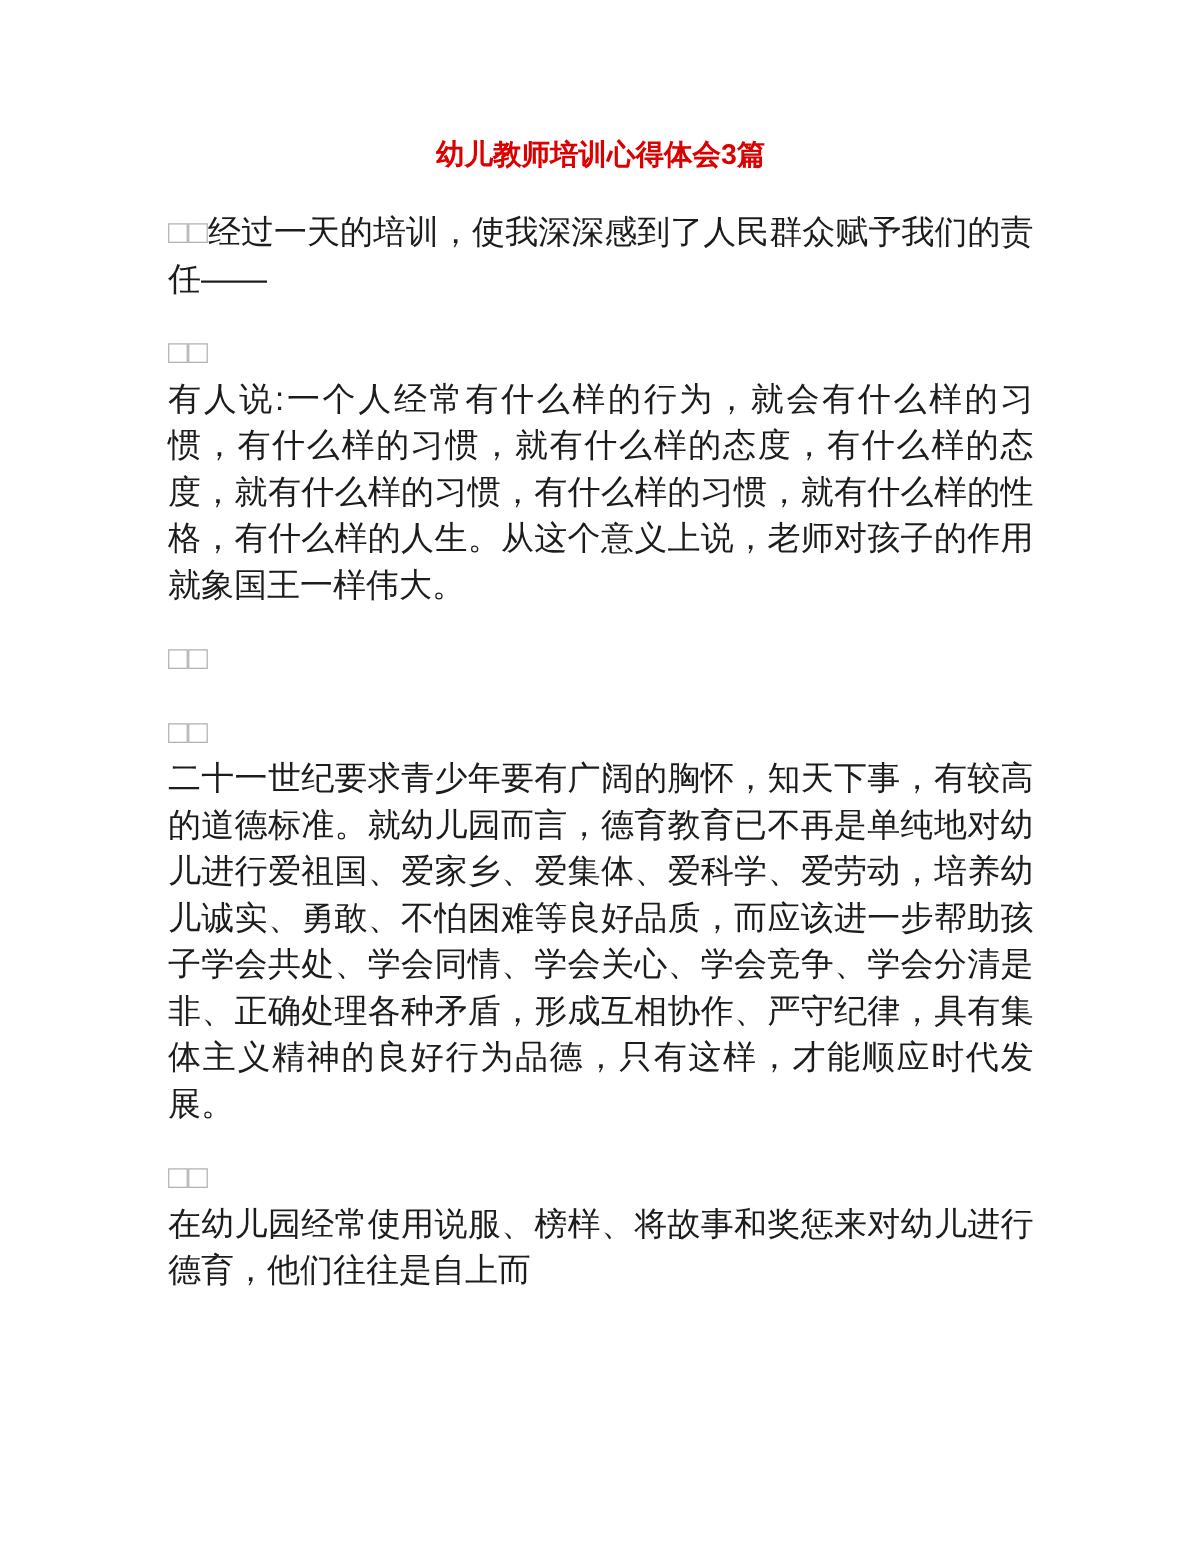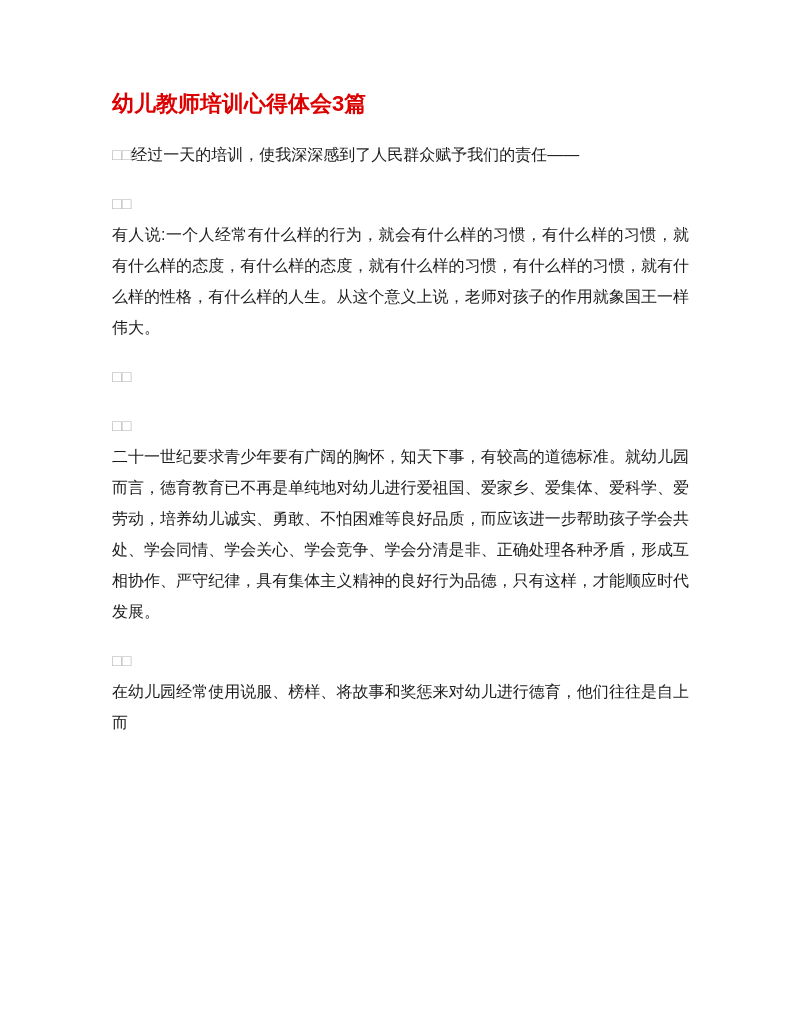--- a/index.html
+++ b/index.html
@@ -15,30 +15,30 @@
   }
   .page {
     box-sizing: border-box;
     width: 800px;
     height: 1036px;
     padding: 88px 111px 0 112px;
     background: #ffffff;
   }
   .doc-title {
     margin: 0 0 20px 0;
-    font-size: 22px;
+    font-size: 19px;
     line-height: 31px;
     font-weight: bold;
-    text-align: left;
+    text-align: center;
     color: #dc0000;
     letter-spacing: 0;
   }
   .para {
     margin: 0 0 18px 0;
-    font-size: 16px;
+    font-size: 22px;
     line-height: 31px;
     color: #1c1c1c;
     text-align: justify;
     text-justify: inter-ideograph;
     word-break: break-all;
   }
   .placeholder-boxes {
     color: #b3b3b3;
     font-weight: normal;
   }

